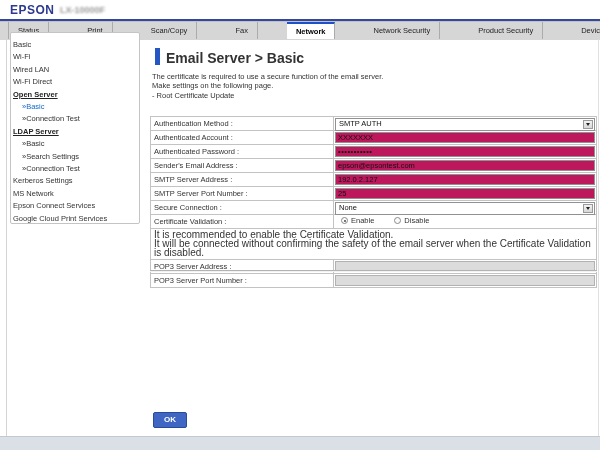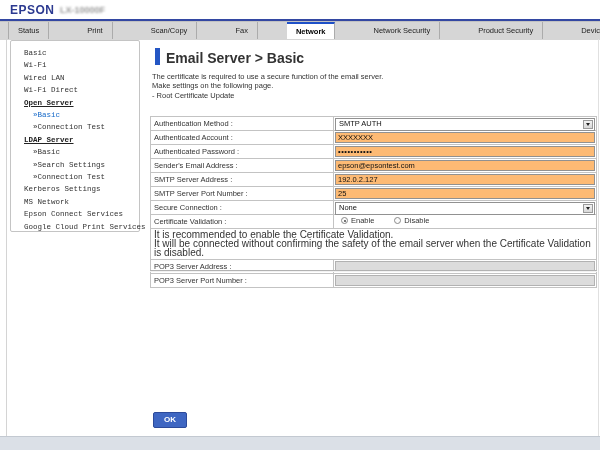--- a/index.html
+++ b/index.html
@@ -16,34 +16,34 @@
   
   .tabbar{position:absolute;top:21px;left:0;right:0;height:18px;background:#d6d6d6;border-top:1px solid #c2c2c2;display:flex;align-items:flex-start;padding-left:8px;gap:29px;}
   .tab{font-size:7.5px;color:#222;padding:0 9px;line-height:17px;border-right:1px solid #ababab;white-space:nowrap;cursor:pointer;}
   .tab:first-child{border-left:1px solid #ababab;}
   .tab.active{background:#fff;border-top:2px solid #1e50c8;line-height:15px;font-weight:bold;color:#000;}
   
   .frame-left{position:absolute;left:6px;top:39px;bottom:13px;width:1px;background:#d4d4d4;}
   .frame-right{position:absolute;right:1px;top:39px;bottom:13px;width:1px;background:#e0e0e0;}
   .footer{position:absolute;left:0;right:0;bottom:0;height:13px;background:#dbe0e7;border-top:1px solid #c3c9d1;}
   
-  .sidebar{position:absolute;left:10px;top:40px;width:130px;height:192px;border:1px solid #c4c4c4;border-radius:2px;background:#fff;box-sizing:border-box;padding:6px 0 0 13px;font-family:Liberation Mono, monospace;}
+  .sidebar{position:absolute;left:10px;top:32px;width:130px;height:192px;border:1px solid #c4c4c4;border-radius:2px;background:#fff;box-sizing:border-box;padding:6px 0 0 2px;}
   .side-item{font-size:7.5px;line-height:12.4px;color:#333;cursor:pointer;white-space:nowrap;}
   .side-section{font-weight:bold;text-decoration:underline;color:#222;}
   .side-sub{padding-left:9px;}
   .side-active{color:#1468c8;}
   
   .title-bar{position:absolute;left:155px;top:48px;width:5px;height:17px;background:#2456c4;}
   .title-text{position:absolute;left:166px;top:50px;font-size:14px;color:#333;font-weight:bold;}
   .desc{position:absolute;left:152px;top:72px;font-size:7.5px;line-height:9.3px;color:#333;}
   .formtable{position:absolute;left:150px;top:116px;width:447px;border:1px solid #c3c3c3;border-bottom:none;box-sizing:border-box;background:#fff;}
   .frow{display:flex;height:13px;border-bottom:1px solid #c3c3c3;}
   .flabel{width:183px;font-size:7.5px;color:#333;line-height:13px;padding-left:3px;box-sizing:border-box;border-right:1px solid #c3c3c3;white-space:nowrap;overflow:hidden;}
   .fval{flex:1;position:relative;padding:1px;box-sizing:border-box;}
-  .tinput{display:block;width:100%;height:11px;box-sizing:border-box;border:1px solid #919191;font-size:7.5px;padding:0 2px;font-family:inherit;color:#111;background:#fdba74;}
+  .tinput{display:block;width:100%;height:11px;box-sizing:border-box;border:1px solid #919191;font-size:7.5px;padding:0 2px;font-family:inherit;color:#111;background:#be185d;}
   .tinput:disabled{background:#dcdcdc;border:1px solid #b2b2b2;}
   .pwd{letter-spacing:.5px;font-weight:bold;}
   .select{height:11px;border:1px solid #919191;background:#fff;position:relative;cursor:pointer;}
   .sel-text{display:block;font-size:7.5px;line-height:10px;padding-left:3px;color:#111;}
   .sel-btn{position:absolute;right:1px;top:1px;bottom:1px;width:10px;background:linear-gradient(#f2f2f2,#d8d8d8);border:1px solid #9a9a9a;box-sizing:border-box;display:flex;align-items:center;justify-content:center;}
   .tri{width:0;height:0;border-left:2.5px solid transparent;border-right:2.5px solid transparent;border-top:3.5px solid #222;}
   .radio-val{display:flex;align-items:center;font-size:7.5px;color:#333;height:11px;}
   .radio{width:7px;height:7px;border-radius:50%;border:1px solid #8a8a8a;background:#fbfbfb;display:inline-block;position:relative;margin:0 3px 0 6px;box-sizing:border-box;cursor:pointer;}
   .radio.checked::after{content:"";position:absolute;left:1.5px;top:1.5px;width:2.5px;height:2.5px;border-radius:50%;background:#4a4a4a;}
   .rlabel{margin-right:14px;}

